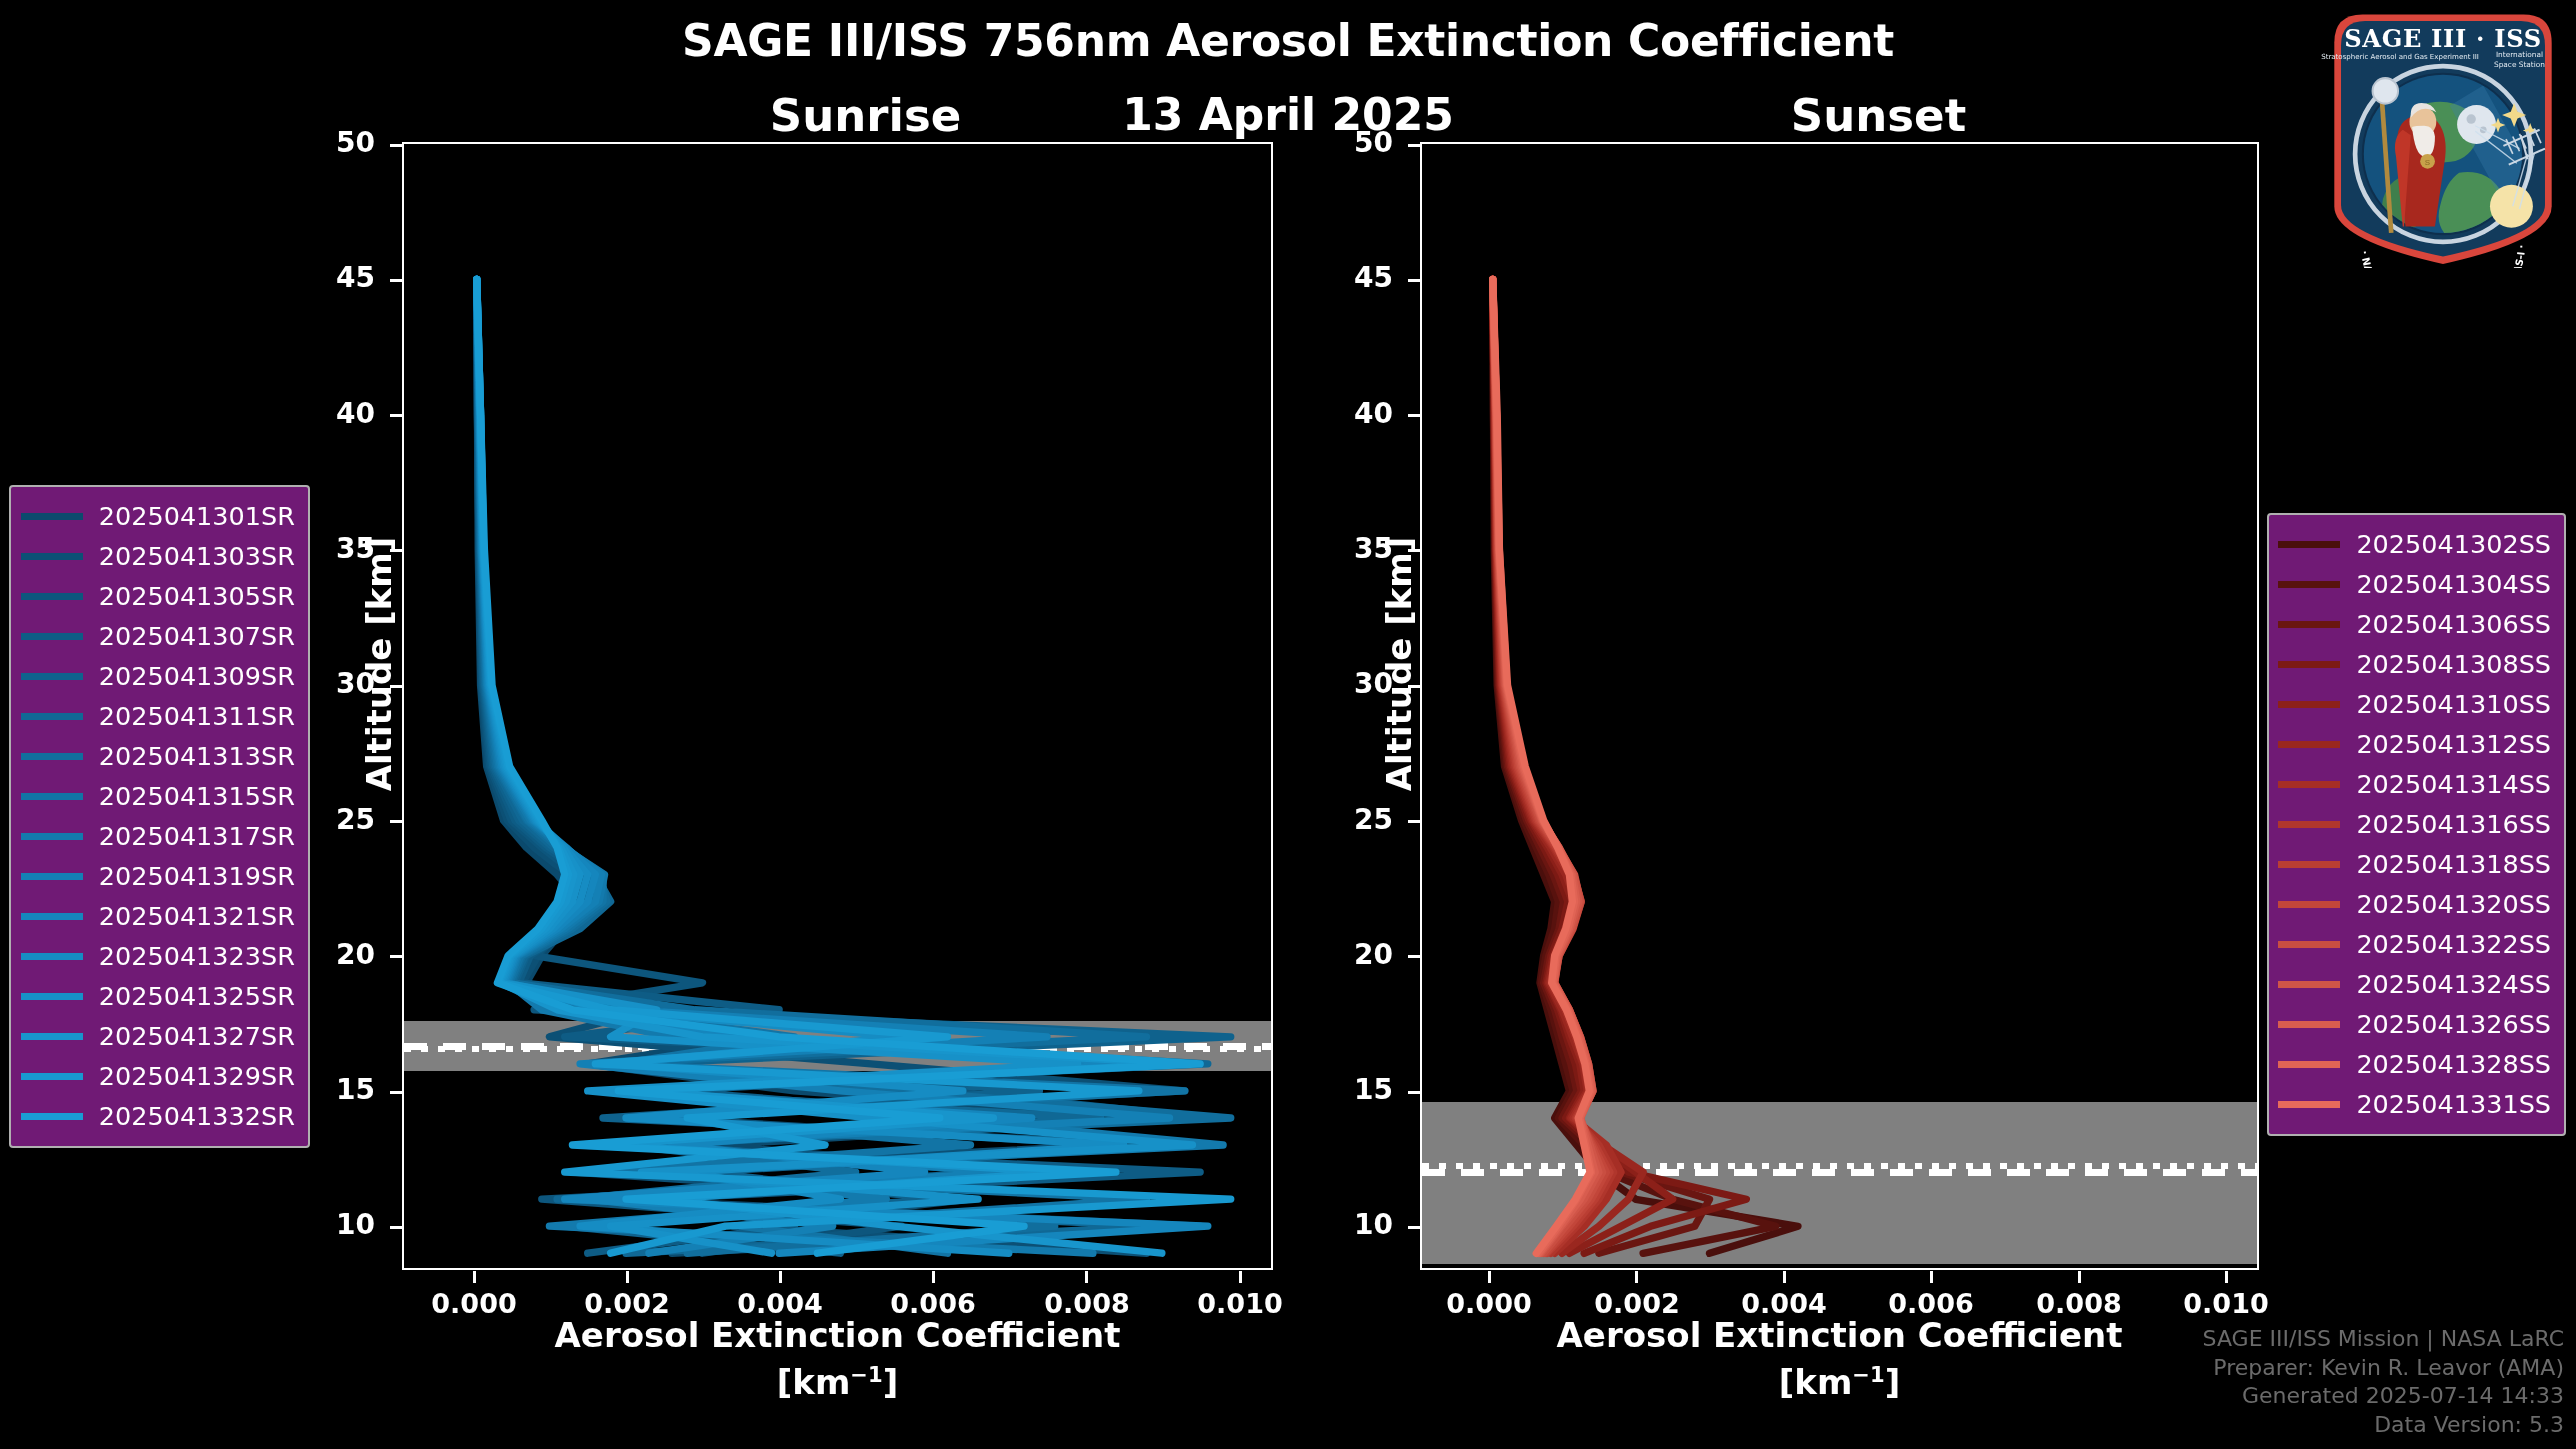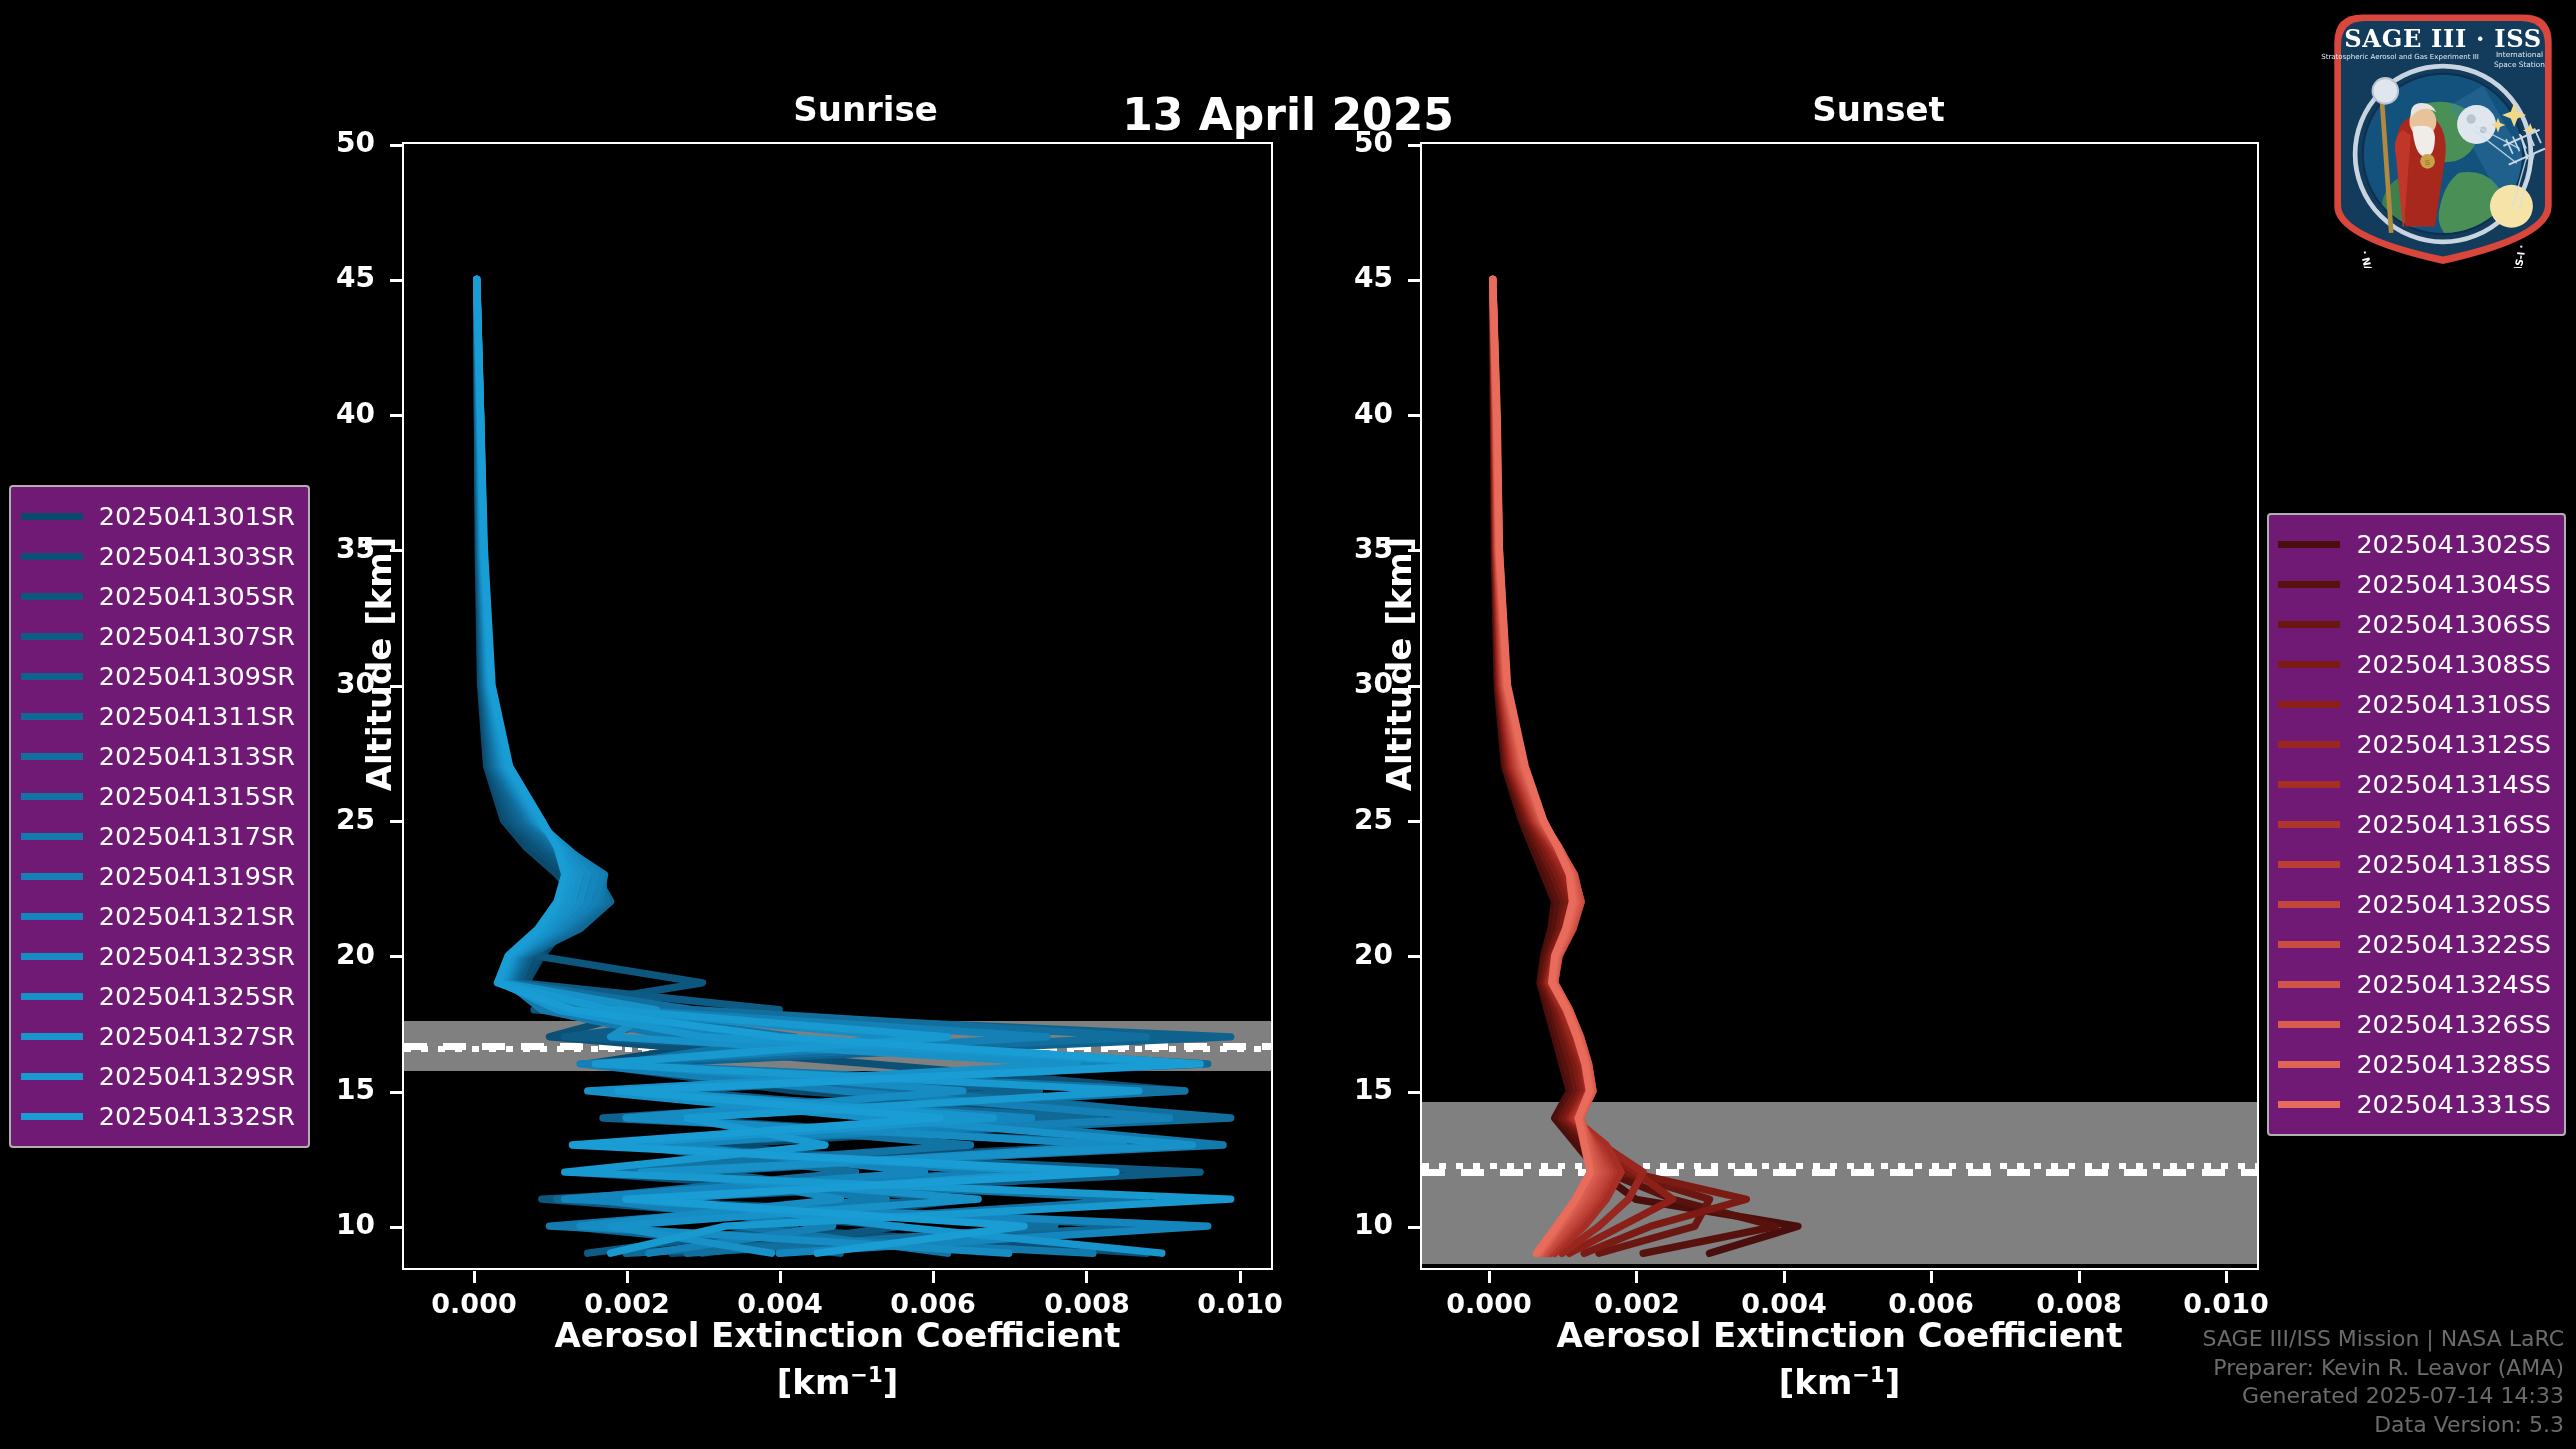--- a/index.html
+++ b/index.html
@@ -14,21 +14,21 @@
   .main-title {
     position: absolute; top: 14.8px; left: 0; width: 2576px;
     text-align: center; color: #fff;
     font-size: 44px; font-weight: bold;
     font-family: "DejaVu Sans", sans-serif;
     letter-spacing: -0.3px;
   }
   .sub-row { position: absolute; top: 89px; left: 0; width: 2576px; height: 47px; }
   .sub-item {
     position: absolute; color: #fff; font-weight: bold;
-    font-size: 34px; font-family: "DejaVu Sans", sans-serif;
+    font-size: 45px; font-family: "DejaVu Sans", sans-serif;
     white-space: nowrap;
   }
   .sub-sunrise { left: 691px; width: 349px; text-align: center; }
   .sub-date    { left: 1100px; width: 376px; text-align: center; font-size: 44px; }
   .sub-sunset  { left: 1704px; width: 349px; text-align: center; }
 
   
   .panel { position: absolute; }
   .plotbox {
     position: absolute; background: #000;
@@ -126,20 +126,21 @@
     font-family: "DejaVu Sans", sans-serif;
   }
 
   
   #patch { position: absolute; left: 2318px; top: 5.4px; width: 250px; height: 263px; }
 </style>
 </head>
 <body>
 <div id="root">
 
+<div class="main-title">SAGE III/ISS 756nm Aerosol Extinction Coefficient</div>
 <div class="sub-row">
   <div class="sub-item sub-sunrise">Sunrise</div>
   <div class="sub-item sub-date">13 April 2025</div>
   <div class="sub-item sub-sunset">Sunset</div>
 </div>
 
 <div class="panel panel-left">
   <div class="plotbox" id="plot-left">
     <div class="tropo-band" id="l-band" style="top: 877px; height: 50px;"></div>
     <div class="tropo-mean" id="l-mean" style="top: 899px;"></div>

